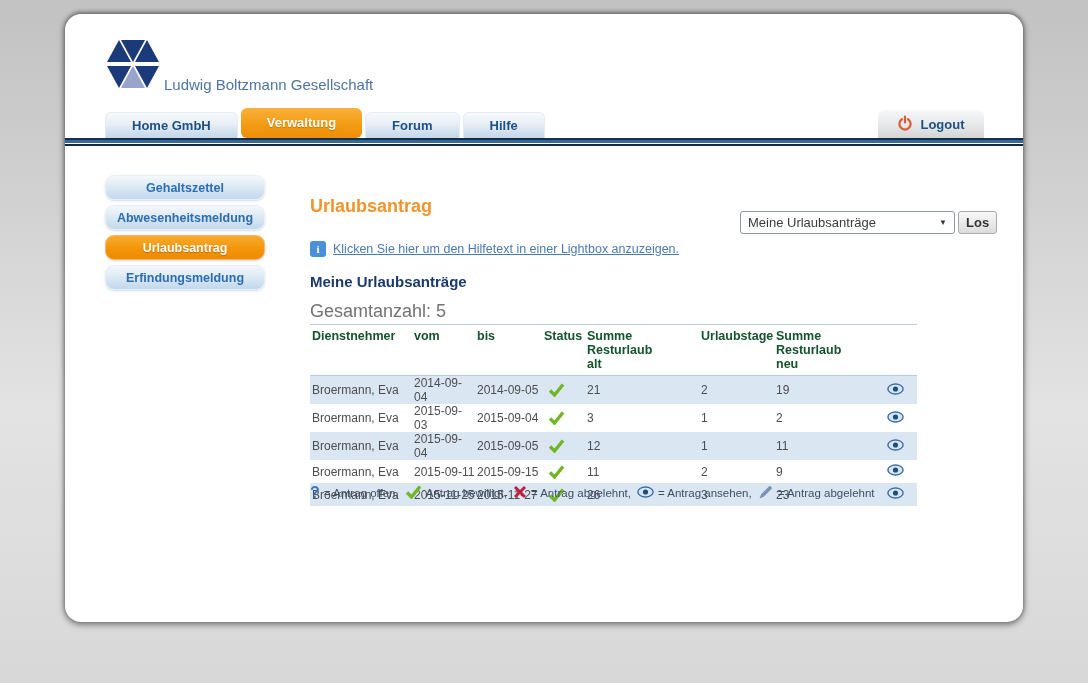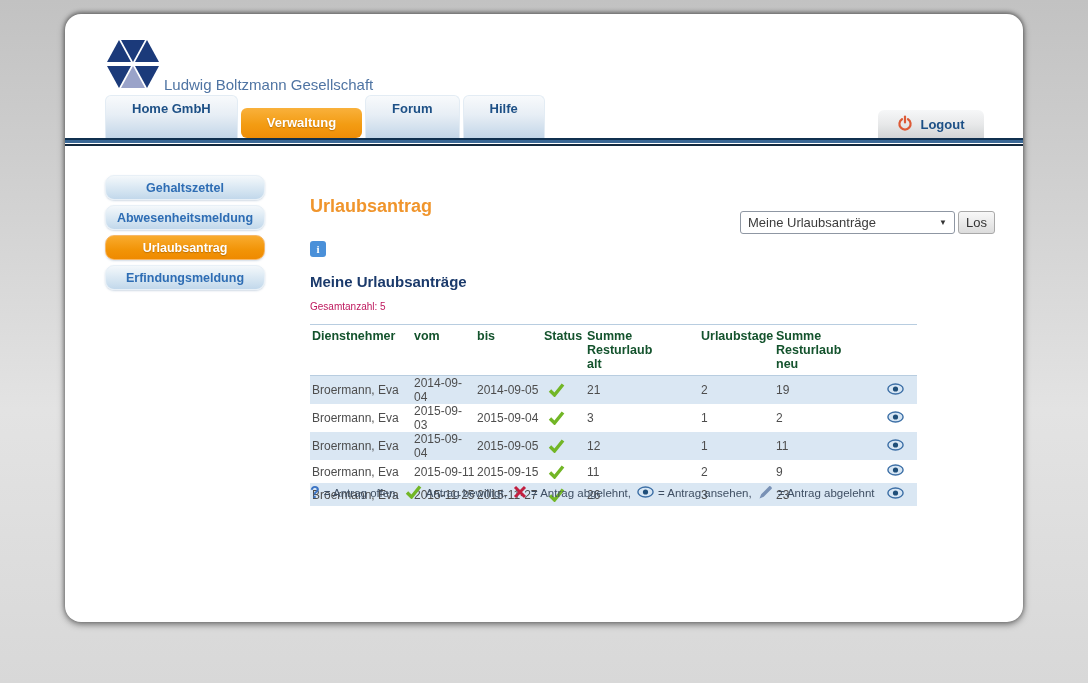--- a/index.html
+++ b/index.html
@@ -14,21 +14,21 @@
     background:#ffffff; border-radius:16px;
     box-shadow:0 2px 7px rgba(0,0,0,.55), 0 -2px 4px rgba(0,0,0,.35);
     padding-left:42px;
   }
   
   .logo { position:absolute; left:40px; top:24px; }
   .brand-text { position:absolute; left:99px; top:62px; font-size:15px; color:#4f74a3; }
   
   .nav-row { position:absolute; left:40px; top:96px; height:28px; display:flex; align-items:flex-end; gap:3px; }
   .tab {
-    height:43px; line-height:26px; padding:0 26px; text-align:center;
+    height:26px; line-height:26px; padding:0 26px; text-align:center;
     font-size:13px; font-weight:bold; color:#1d5086; cursor:pointer;
     background:linear-gradient(180deg,#f8fafc 0%,#e7eef5 45%,#c3d6e8 100%);
     border-radius:6px 6px 0 0; border:1px solid #e3ecf4; border-bottom:none;
   }
   .tab.active {
     height:30px; line-height:30px; border-radius:6px; border:none; z-index:3; position:relative;
     background:linear-gradient(180deg,#f9b13c 0%,#f39c13 55%,#ef8d07 100%);
     color:#ffffff; text-shadow:0 1px 1px rgba(140,80,0,.5);
   }
   .logout-tab {
@@ -64,30 +64,30 @@
   .filter { position:absolute; left:675px; top:197px; display:flex; gap:3px; }
   .select-box {
     width:215px; height:23px; background:#ffffff; border:1px solid #8f97a3; border-radius:3px;
     display:flex; align-items:center; justify-content:space-between; padding:0 7px;
     font-size:13px; color:#3c3c3c; cursor:pointer;
   }
   .select-arrow { font-size:8px; color:#333; }
   .go-btn {
     height:23px; padding:0 7px; font-size:13px; color:#333; cursor:pointer;
     background:linear-gradient(180deg,#f8f8f8 0%,#e9e9e9 55%,#dcdcdc 100%);
-    border:1px solid #a9a9a9; border-radius:3px; line-height:21px;
+    border:1px solid #a9a9a9; border-radius:3px; line-height:21px;font-weight:bold;
   }
   .help-row { position:absolute; left:245px; top:227px; display:flex; align-items:center; gap:7px; }
   .info-icon {
     width:16px; height:16px; background:#4a90d9; border-radius:3px; color:#fff;
     font-size:11px; font-weight:bold; text-align:center; line-height:16px; font-family:"Liberation Serif","DejaVu Serif",serif;
   }
   .help-link { font-size:12.5px; color:#4a7ab5; text-decoration:underline; cursor:pointer; }
   .section-title { position:absolute; left:245px; top:259px; font-size:15px; font-weight:bold; color:#1b3a6b; }
-  .total-label { position:absolute; left:245px; top:287px; font-size:10px; color:#be185d; }
+  .total-label { position:absolute; left:245px; top:287px; font-size:18px; color:#737373; }
   
   .grid { position:absolute; left:245px; top:310px; width:607px; border-collapse:collapse; table-layout:fixed; }
   .grid th {
     text-align:left; vertical-align:top; font-weight:bold; font-size:12.5px; color:#14532d;
     padding:4px 0 4px 2px; border-top:1px solid #b8cde0; border-bottom:1px solid #b8cde0;
   }
   .grid td { height:23px; font-size:12px; color:#4d4d4d; padding:0 0 0 2px; }
   .grid tr.alt td { background:#dae7f3; }
   .hwrap { display:inline-block; }
   .w80 .hwrap { max-width:82px; }
@@ -147,20 +147,21 @@
   <div class="filter">
     <div class="select-box">
       <span>Meine Urlaubsanträge</span>
       <span class="select-arrow">▼</span>
     </div>
     <div class="go-btn">Los</div>
   </div>
 
   <div class="help-row">
     <div class="info-icon">i</div>
+    <span class="help-link">Klicken Sie hier um den Hilfetext in einer Lightbox anzuzeigen.</span>
   </div>
 
   <div class="section-title">Meine Urlaubsanträge</div>
   <div class="total-label">Gesamtanzahl: 5</div>
 
   <table class="grid">
     <colgroup>
       <col style="width:102px">
         <col style="width:63px">
         <col style="width:67px">

